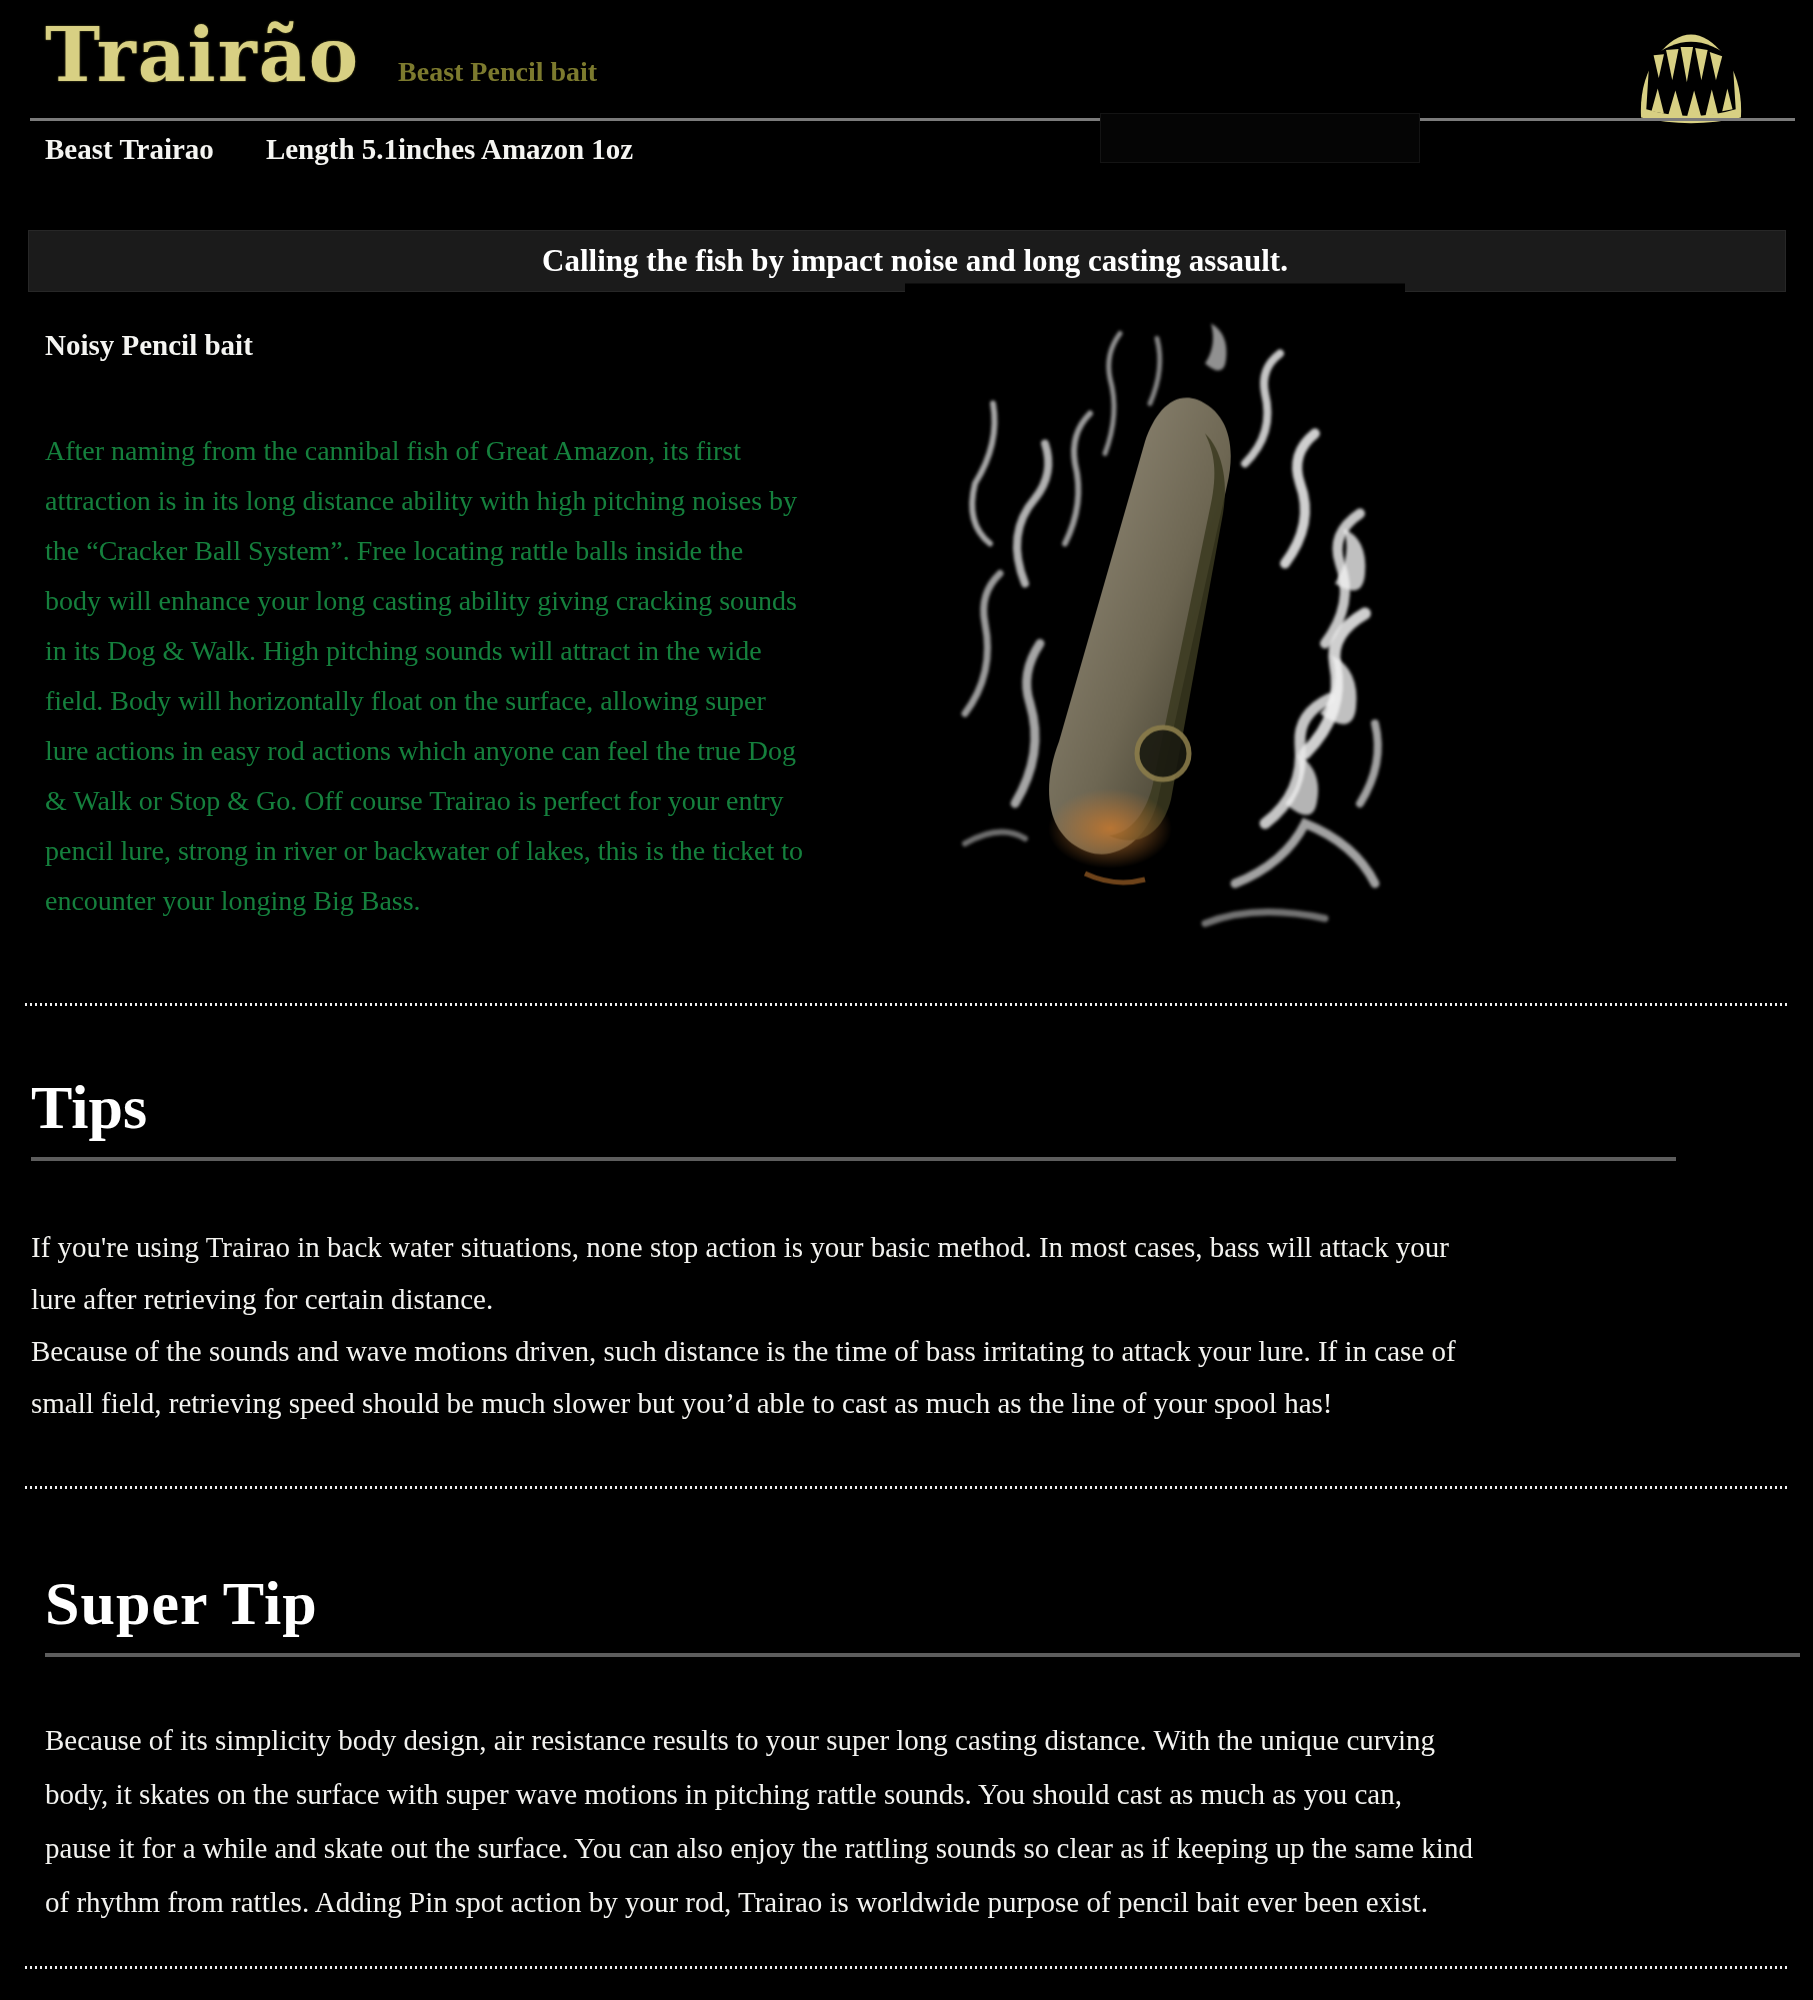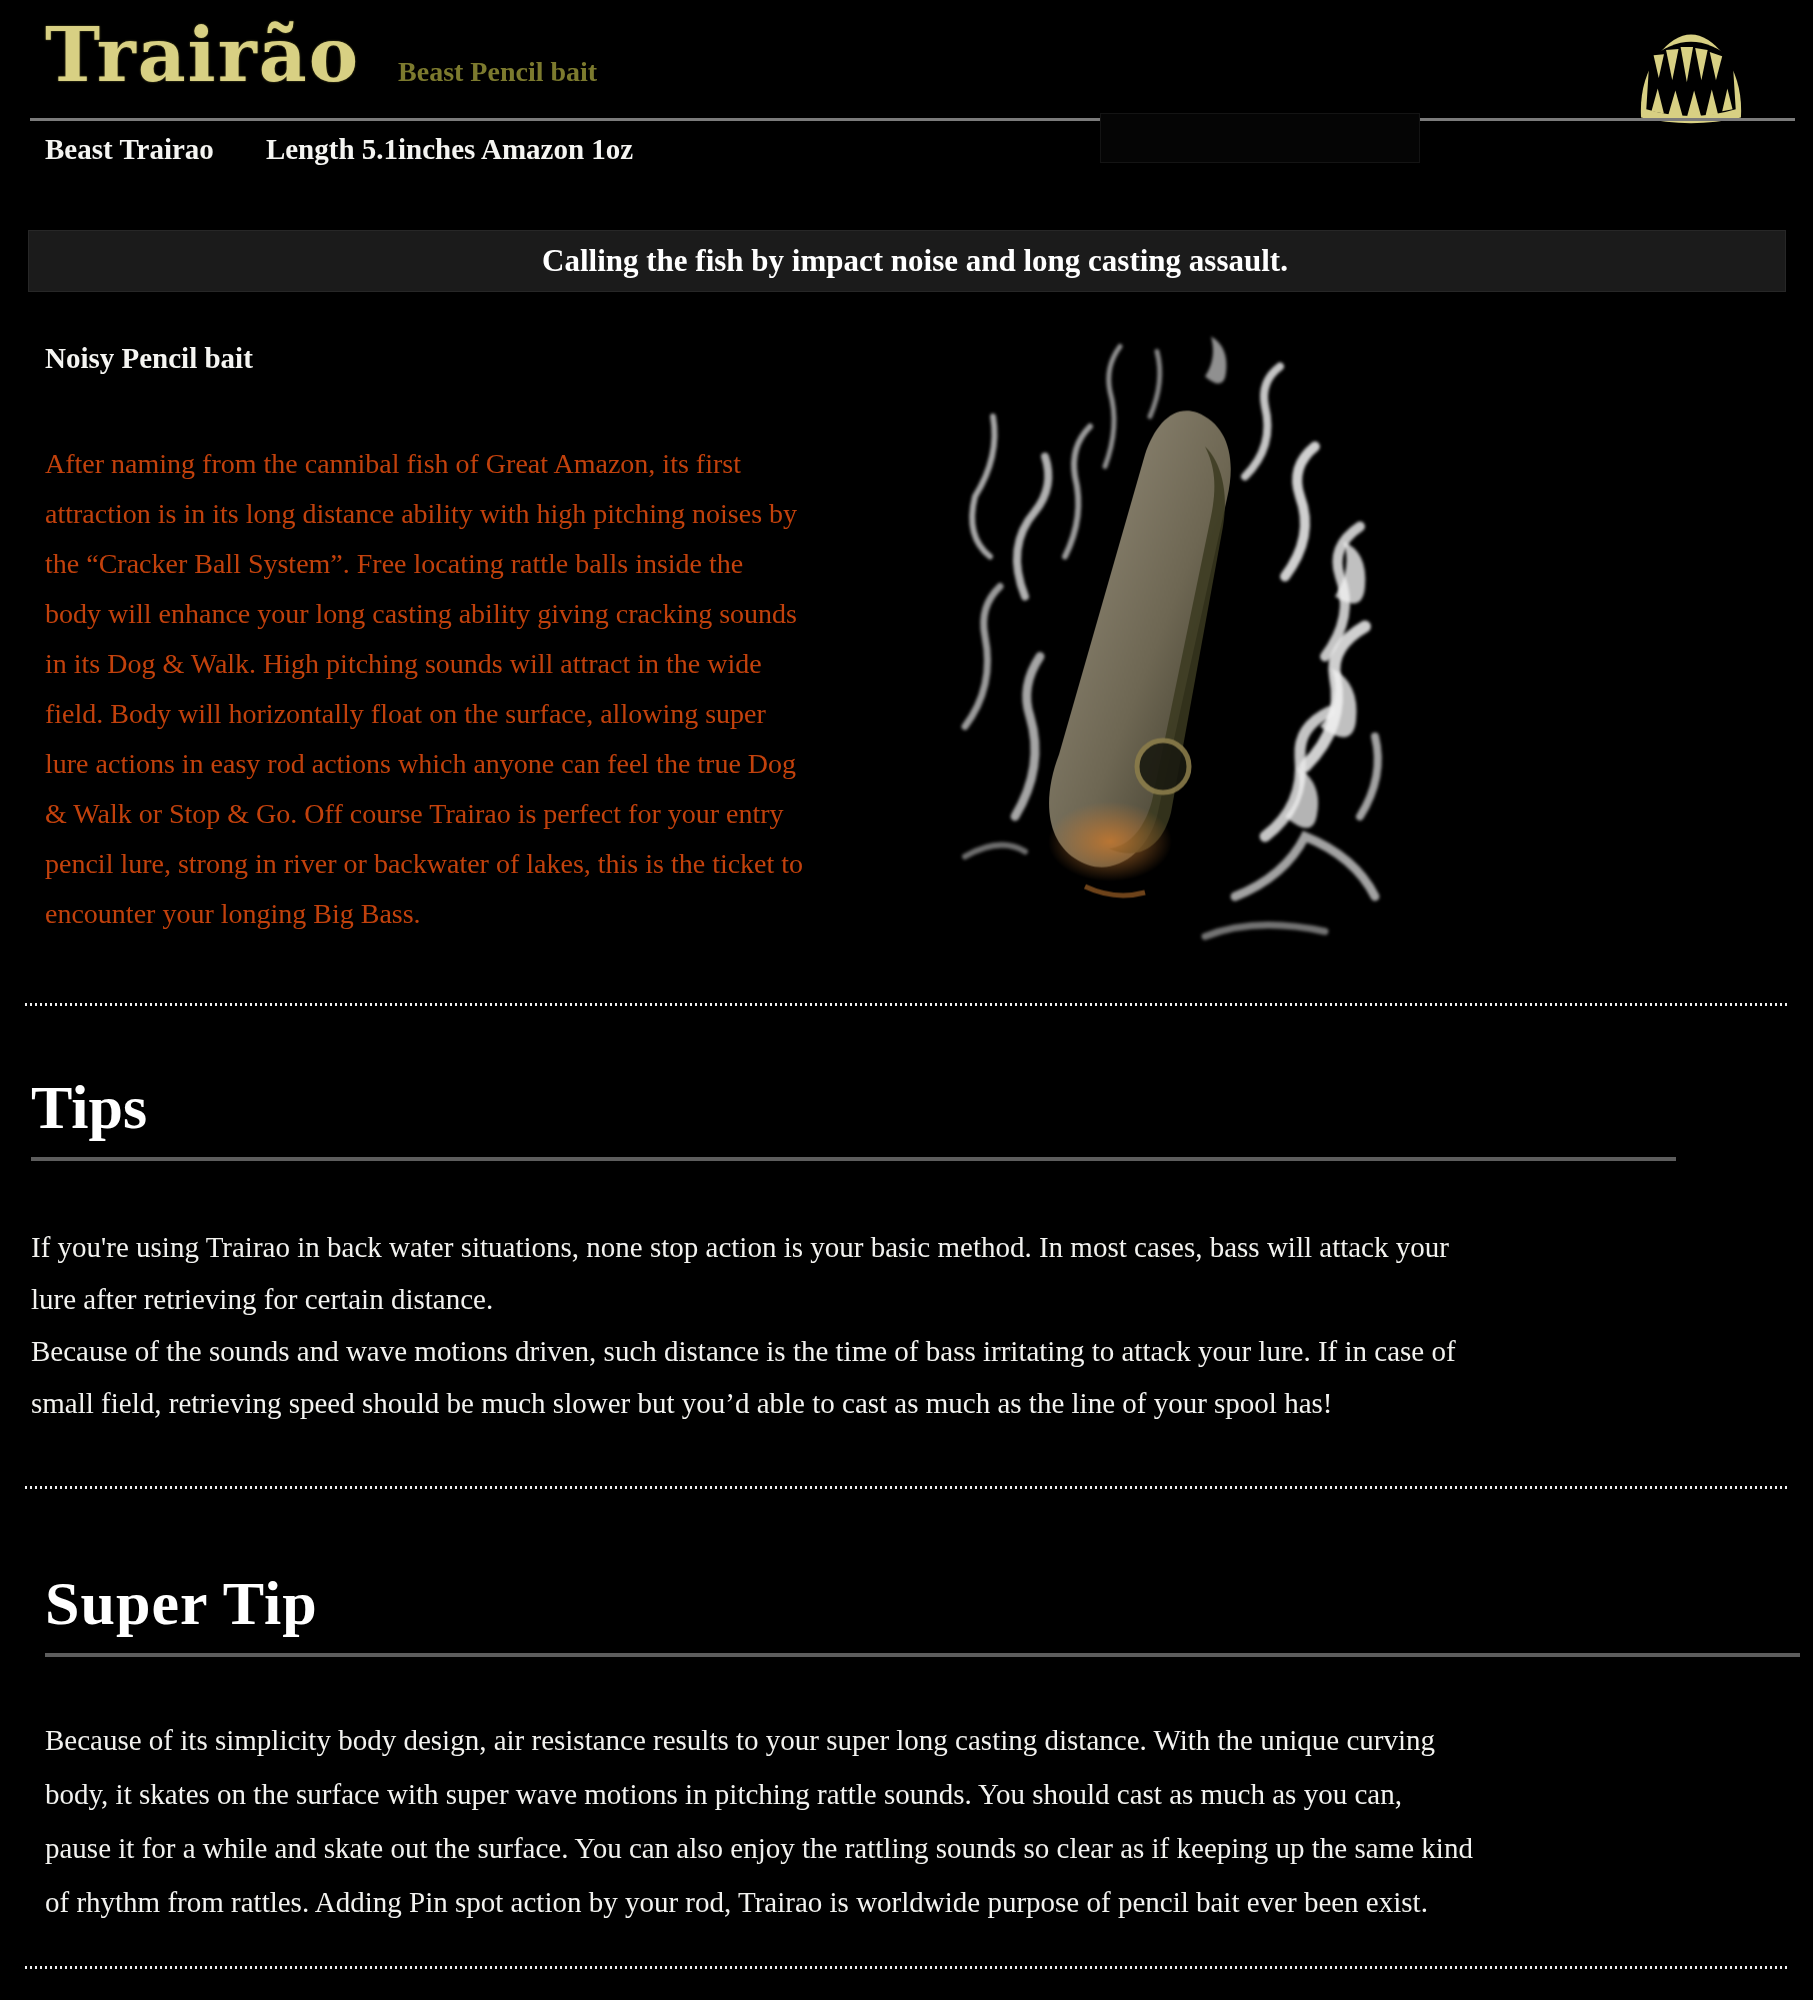--- a/index.html
+++ b/index.html
@@ -27,25 +27,25 @@
   .spec-row{position:absolute;left:45px;top:133px;display:flex;gap:52px;
     font-weight:bold;font-size:29px;color:#f5f5f2;text-align:right;}
   
   .banner{
     position:absolute;left:28px;top:230px;width:1758px;height:62px;
     background:#1b1b1b;border:1px solid #272727;box-sizing:border-box;
     display:flex;align-items:center;justify-content:center;padding-left:16px;
   }
   .banner-text{font-weight:bold;font-size:31px;color:#ffffff;}
   
-  .intro{position:absolute;left:45px;top:342px;width:1740px;}
+  .intro{position:absolute;left:45px;top:329px;width:1740px;}
   .intro-heading{margin:0;font-weight:bold;font-size:29px;color:#f5f5f2;}
   .intro-body{
     margin:64px 0 0 0;width:975px;font-size:28px;line-height:50px;
-    white-space:pre-line;color:#c2410c;
+    white-space:pre-line;color:#15803d;
   }
   .photo{position:absolute;left:860px;top:-48px;width:500px;height:655px;}
   
   .dotted{
     position:absolute;left:25px;width:1765px;height:3px;
     background-image:repeating-linear-gradient(to right,#efefef 0px,#efefef 2px,transparent 2px,transparent 5px);
   }
   .sep1{top:1003px;} .sep2{top:1486px;} .sep3{top:1966px;}
   
   .tips{position:absolute;left:31px;top:1072px;width:1740px;}

